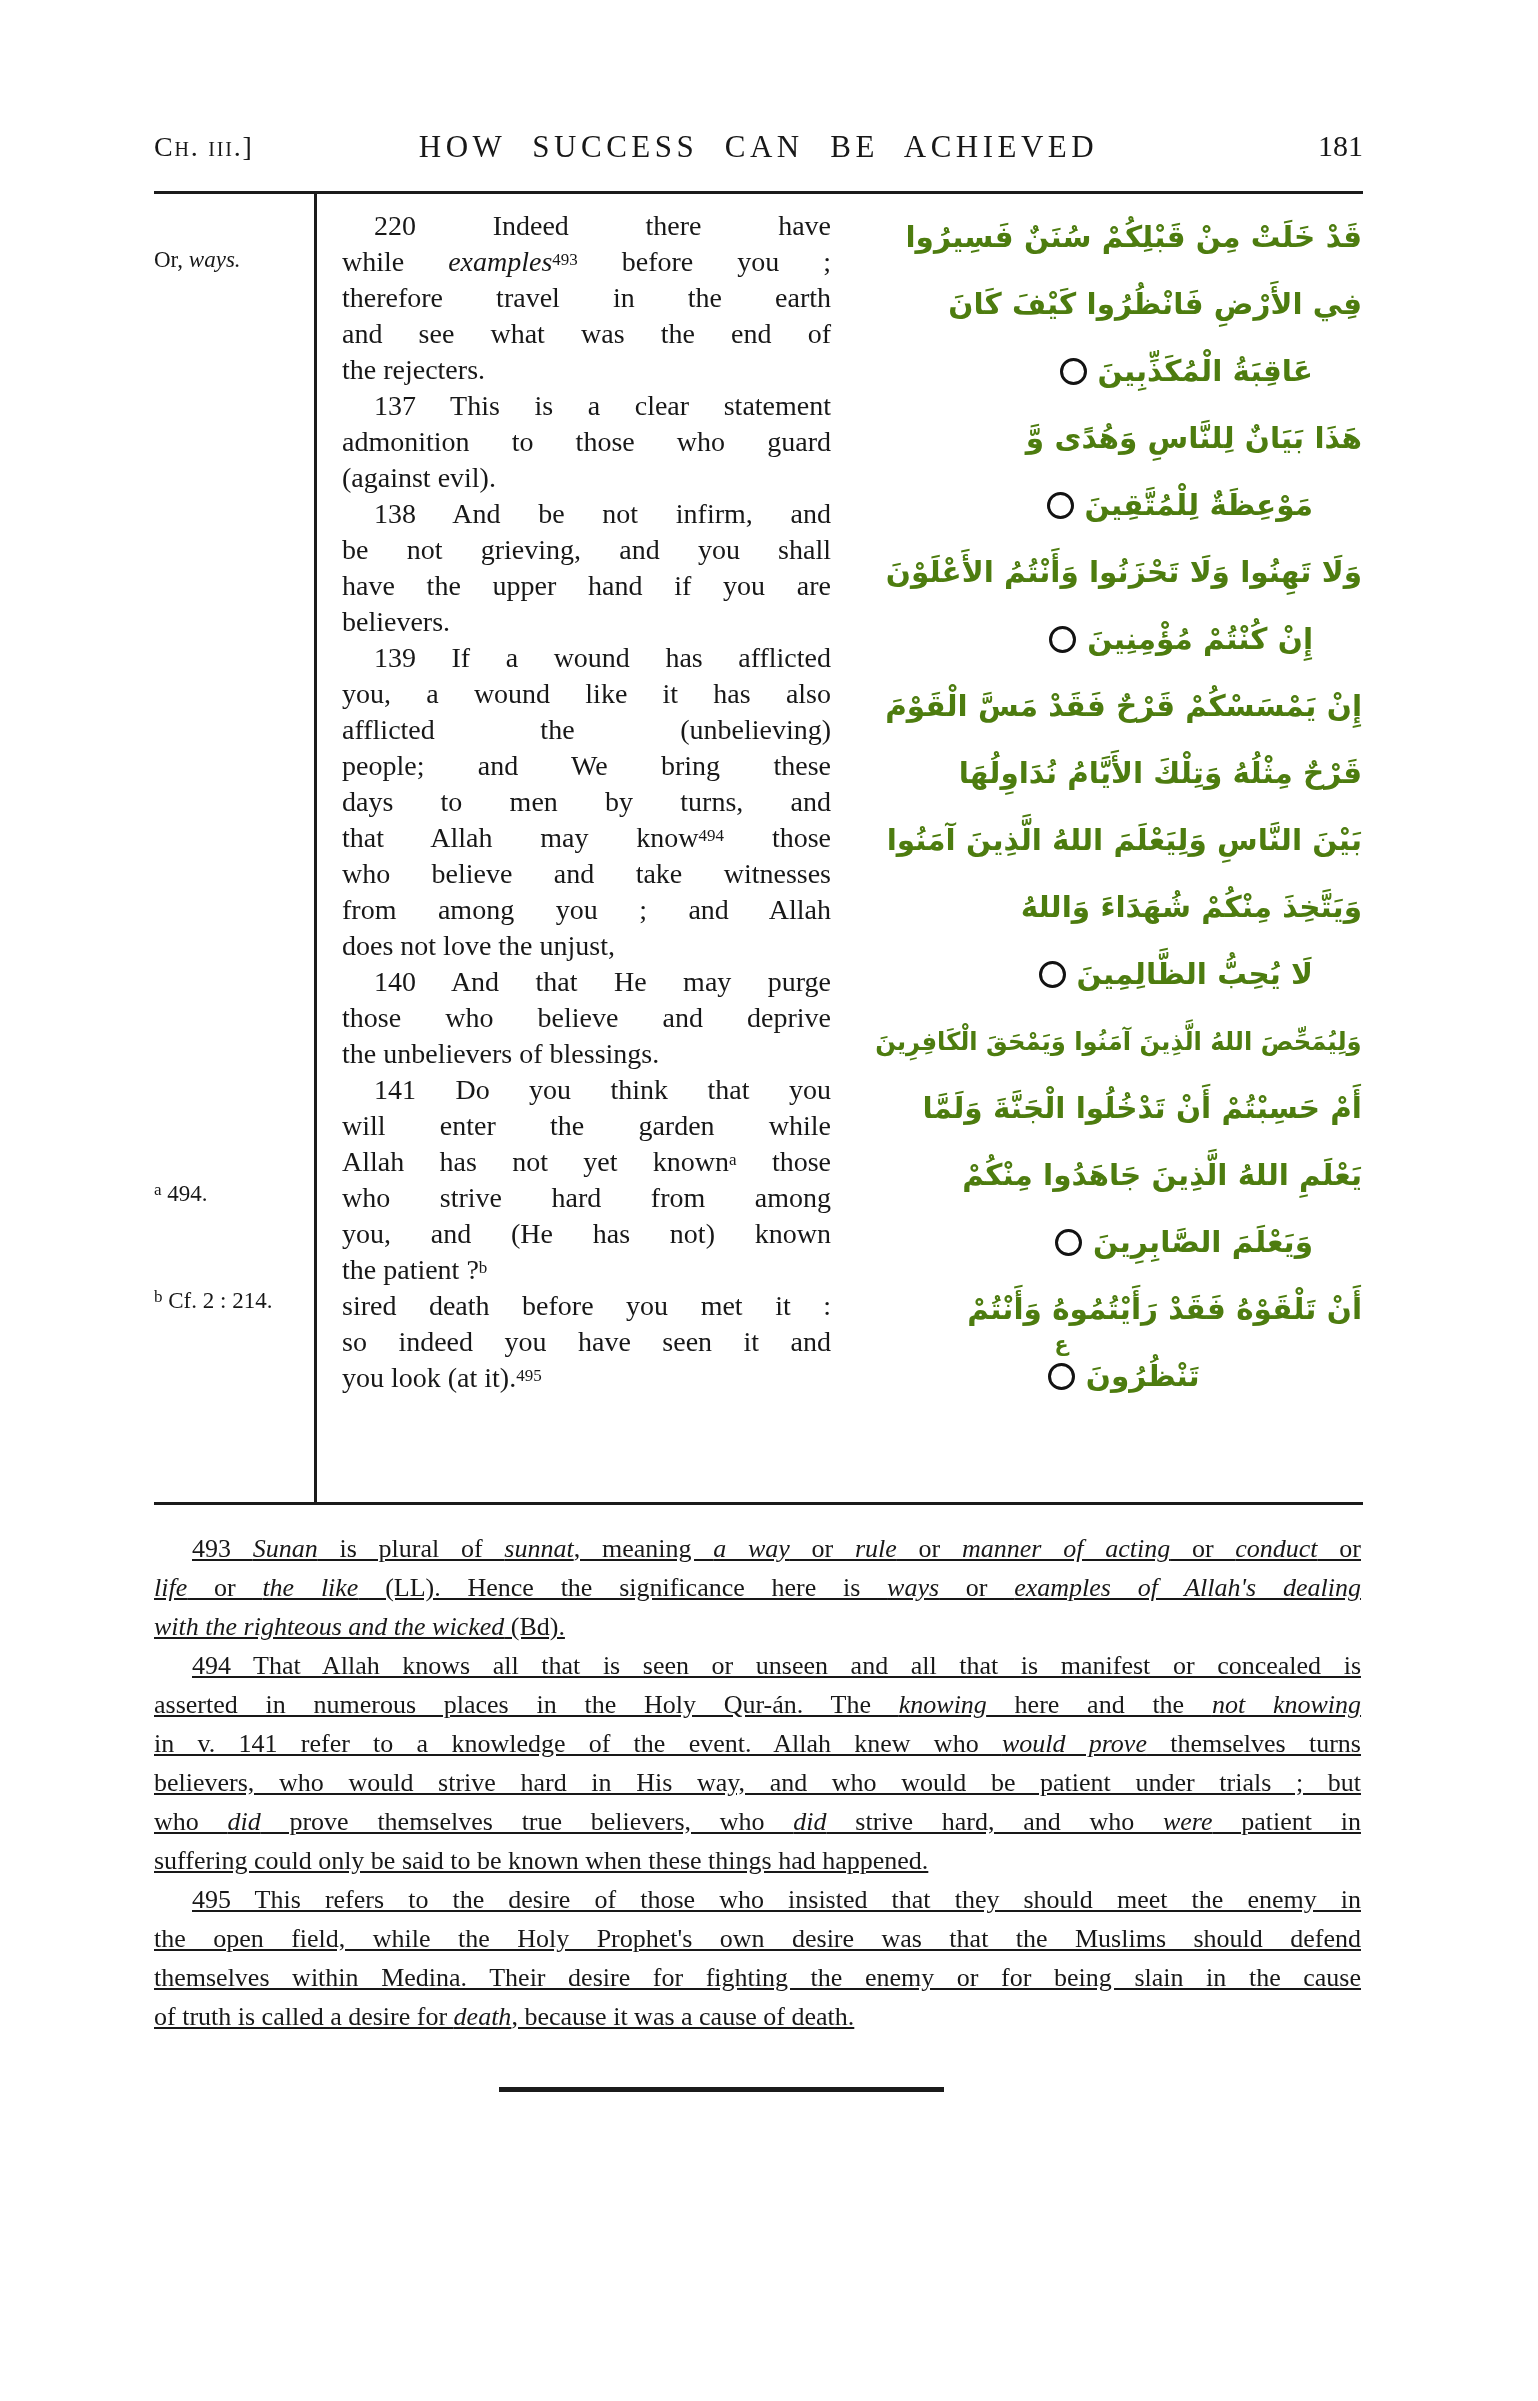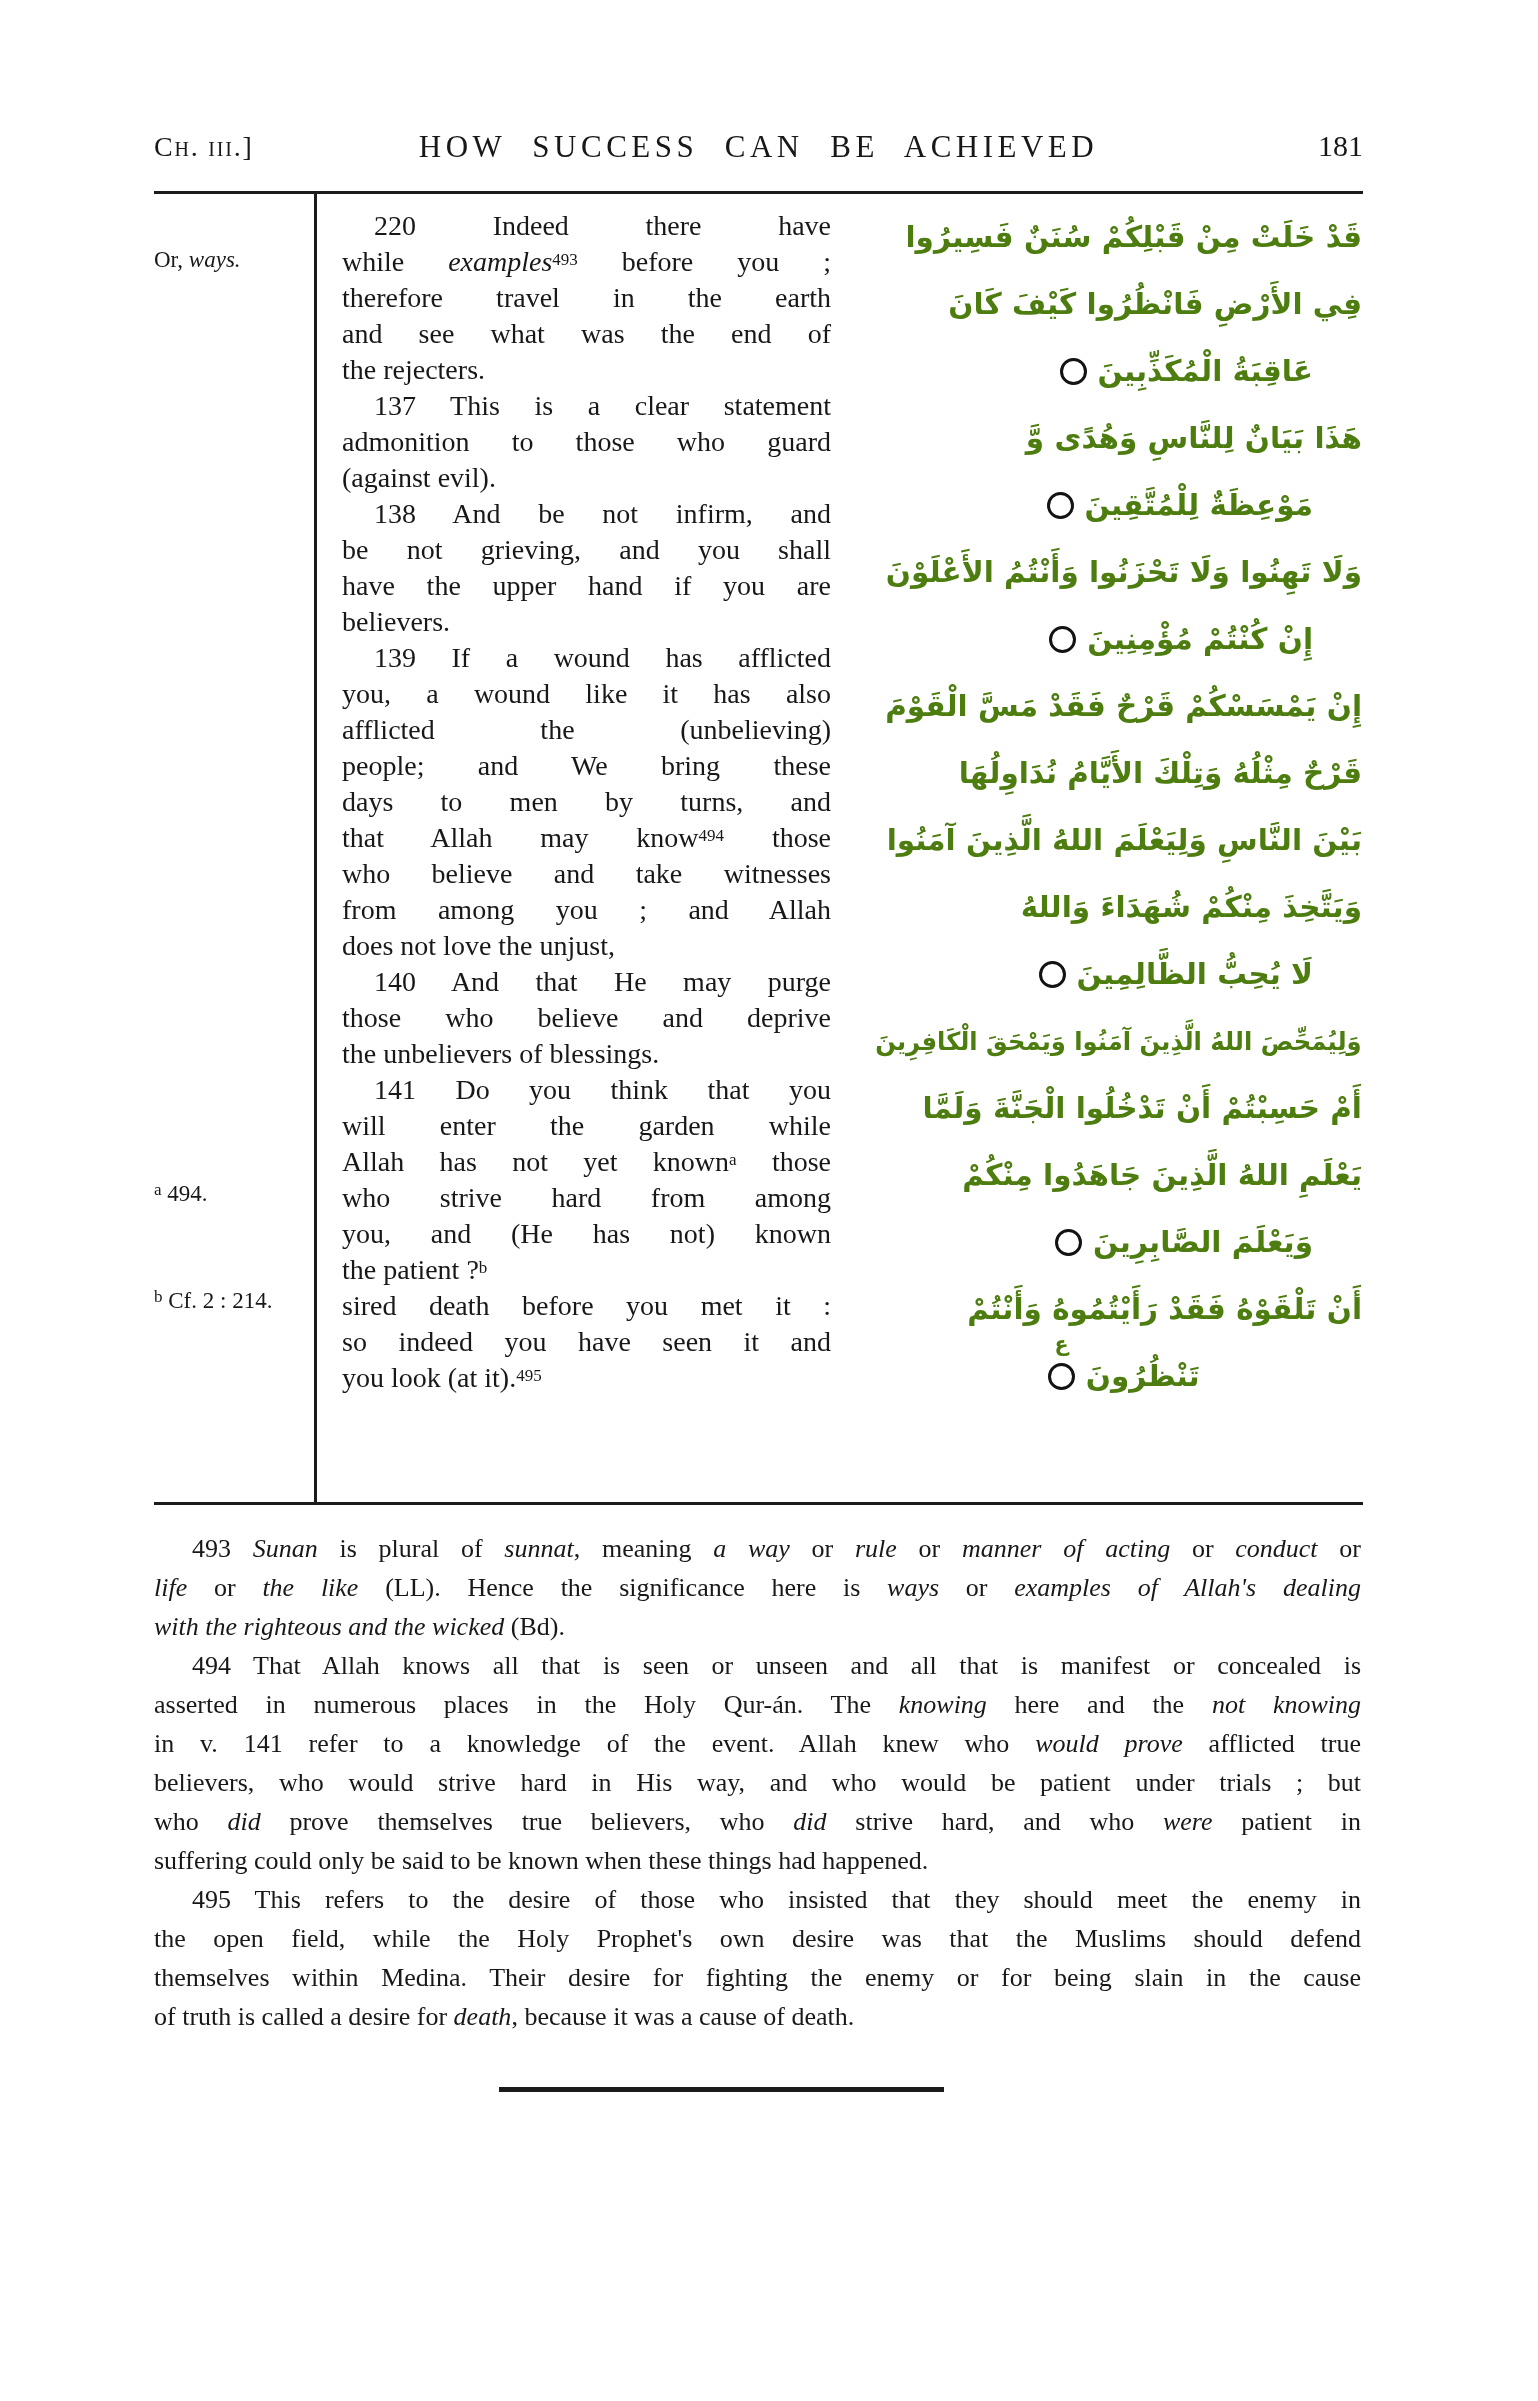--- a/index.html
+++ b/index.html
@@ -59,21 +59,21 @@
     border:3.6px solid #131313; border-radius:50%;
     vertical-align:-3.6px; margin:0 10.7px; position:relative;
   }
   .ain {
     position:absolute; top:-32px; left:50%; transform:translateX(-50%);
     font-size:20.6px; line-height:1; font-weight:bold;
   }
   
   #footnotes {
     position:absolute; left:154px; top:1529px; width:1207px;
-    font-size:26px; line-height:39px;
+    font-size:26px; line-height:39px;text-decoration:underline;
   }
   .fline { text-align:justify; }
   .fline.just { text-align:justify; text-align-last:justify; }
   .fline.ind  { text-indent:38px; }
 </style>
 </head>
 <body>
 
 <div class="page">
 
@@ -163,21 +163,21 @@
 
   <div id="footnotes">
       <div class="fnote">
         <div class="fline just ind"><span>493 </span><i>Sunan</i><span> is plural of </span><i>sunnat</i><span>, meaning </span><i>a way</i><span> or </span><i>rule</i><span> or </span><i>manner of acting</i><span> or </span><i>conduct</i><span> or</span></div>
         <div class="fline just"><i>life</i><span> or </span><i>the like</i><span> (LL).  Hence the significance here is </span><i>ways</i><span> or </span><i>examples of Allah's dealing</i></div>
         <div class="fline"><i>with the righteous and the wicked</i><span> (Bd).</span></div>
       </div>
       <div class="fnote">
         <div class="fline just ind"><span>494 That Allah knows all that is seen or unseen and all that is manifest or concealed is</span></div>
         <div class="fline just"><span>asserted in numerous places in the Holy Qur-án.  The </span><i>knowing</i><span> here and the </span><i>not knowing</i></div>
-        <div class="fline just"><span>in v. 141 refer to a knowledge of the event.  Allah knew who </span><i>would prove</i><span> afflicted true</span></div>
+        <div class="fline just"><span>in v. 141 refer to a knowledge of the event.  Allah knew who </span><i>would prove</i><span> themselves turns</span></div>
         <div class="fline just"><span>believers, who would strive hard in His way, and who would be patient under trials ; but</span></div>
         <div class="fline just"><span>who </span><i>did</i><span> prove themselves true believers, who </span><i>did</i><span> strive hard, and who </span><i>were</i><span> patient in</span></div>
         <div class="fline"><span>suffering could only be said to be known when these things had happened.</span></div>
       </div>
       <div class="fnote">
         <div class="fline just ind"><span>495 This refers to the desire of those who insisted that they should meet the enemy in</span></div>
         <div class="fline just"><span>the open field, while the Holy Prophet's own desire was that the Muslims should defend</span></div>
         <div class="fline just"><span>themselves within Medina.  Their desire for fighting the enemy or for being slain in the cause</span></div>
         <div class="fline"><span>of truth is called a desire for </span><i>death</i><span>, because it was a cause of death.</span></div>
       </div>

